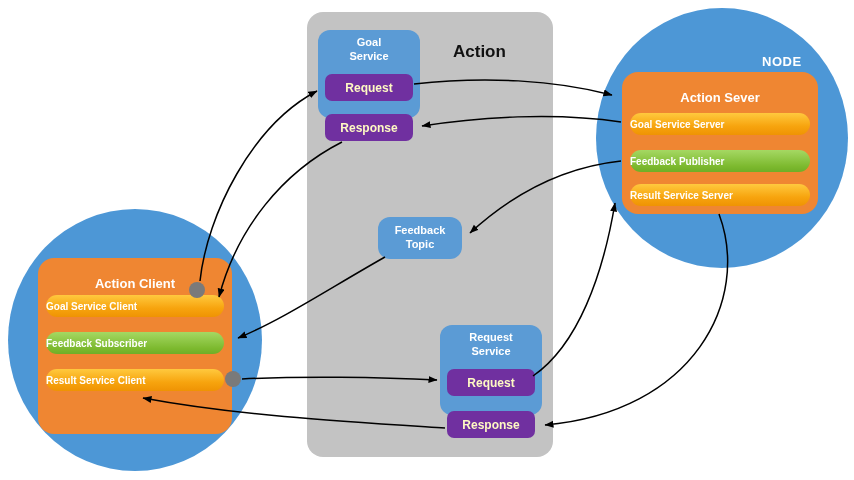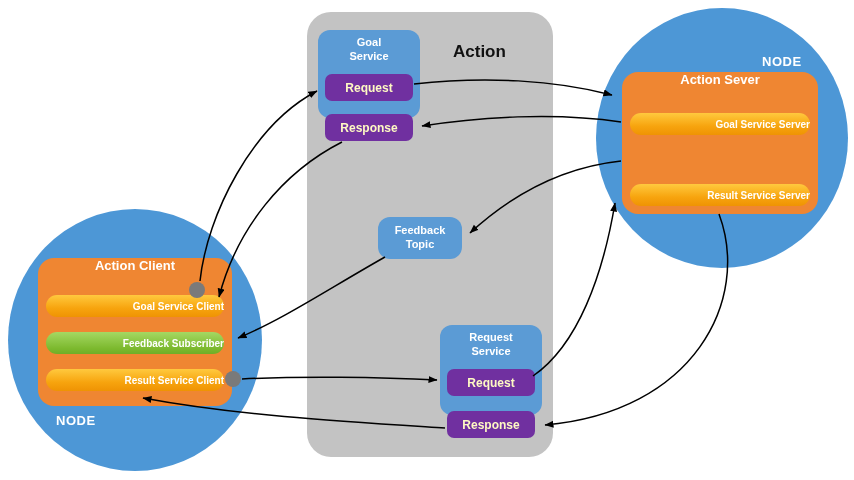--- a/index.html
+++ b/index.html
@@ -5,45 +5,45 @@
   * { margin:0; padding:0; box-sizing:border-box; }
   body { background:#ffffff; }
   .canvas {
     position:relative; width:854px; height:480px; background:#ffffff;
     font-family:"Liberation Sans", sans-serif; overflow:hidden;
   }
 
   
   .action-container {
     position:absolute; left:307px; top:12px; width:246px; height:445px;
-    background:#c3c3c3; border-radius:24px;
+    background:#c3c3c3; border-radius:16px;
   }
   .action-title {
     position:absolute; left:146px; top:30px;
     font-size:17px; font-weight:bold; color:#111111;
   }
 
   
   .circle { position:absolute; border-radius:50%; background:#4d97d6; }
   .circle-right { left:596px; top:8px; width:252px; height:260px; }
   .circle-left  { left:8px;  top:209px; width:254px; height:262px; }
   .node-label { position:absolute; color:#ffffff; font-weight:bold; font-size:13px; letter-spacing:0.5px; }
   .node-label-right { left:166px; top:46px; }
   .node-label-left  { left:48px;  top:204px; }
 
   
   .orange-box { position:absolute; background:#ef8632; border-radius:16px; }
-  .client-box { left:38px;  top:258px; width:194px; height:148px; }
+  .client-box { left:38px;  top:258px; width:194px; height:176px; }
   .server-box { left:622px; top:72px;  width:196px; height:142px; }
   .orange-box-title {
-    text-align:center; color:#ffffff; font-weight:bold; font-size:13px; padding-top:0;
+    text-align:center; color:#ffffff; font-weight:bold; font-size:13px; padding-top:18px;
   }
   .pill {
     position:absolute; left:8px; right:8px; height:22px; border-radius:11px;
-    display:flex; align-items:center; justify-content:flex-end;
+    display:flex; align-items:center; justify-content:flex-start;
     color:#ffffff; font-weight:bold; font-size:10px; white-space:nowrap;
   }
   .pill.yellow { background:linear-gradient(180deg,#ffc93e 0%, #f7a40e 60%, #ef9303 100%); }
   .pill.green  { background:linear-gradient(180deg,#a5d863 0%, #7cb92e 75%, #6fae27 100%); }
   .client-box .pill-1 { top:37px; }
   .client-box .pill-2 { top:74px; }
   .client-box .pill-3 { top:111px; }
   .server-box .pill-1 { top:41px; }
   .server-box .pill-2 { top:78px; }
   .server-box .pill-3 { top:112px; }
@@ -99,20 +99,23 @@
     <div class="pill yellow pill-3">
       <span>Result Service Client</span>
     </div>
   </div>
 
   <div class="orange-box server-box">
     <div class="orange-box-title">Action Sever</div>
     <div class="pill yellow pill-1">
       <span>Goal Service Server</span>
     </div>
+    <div class="pill green pill-2">
+      <span>Feedback Publisher</span>
+    </div>
     <div class="pill yellow pill-3">
       <span>Result Service Server</span>
     </div>
   </div>
 
   <div class="service-box goal-service">
     <div class="service-title">Goal Service</div>
     <div class="purple-btn btn-request">Request</div>
     <div class="purple-btn btn-response">Response</div>
   </div>

